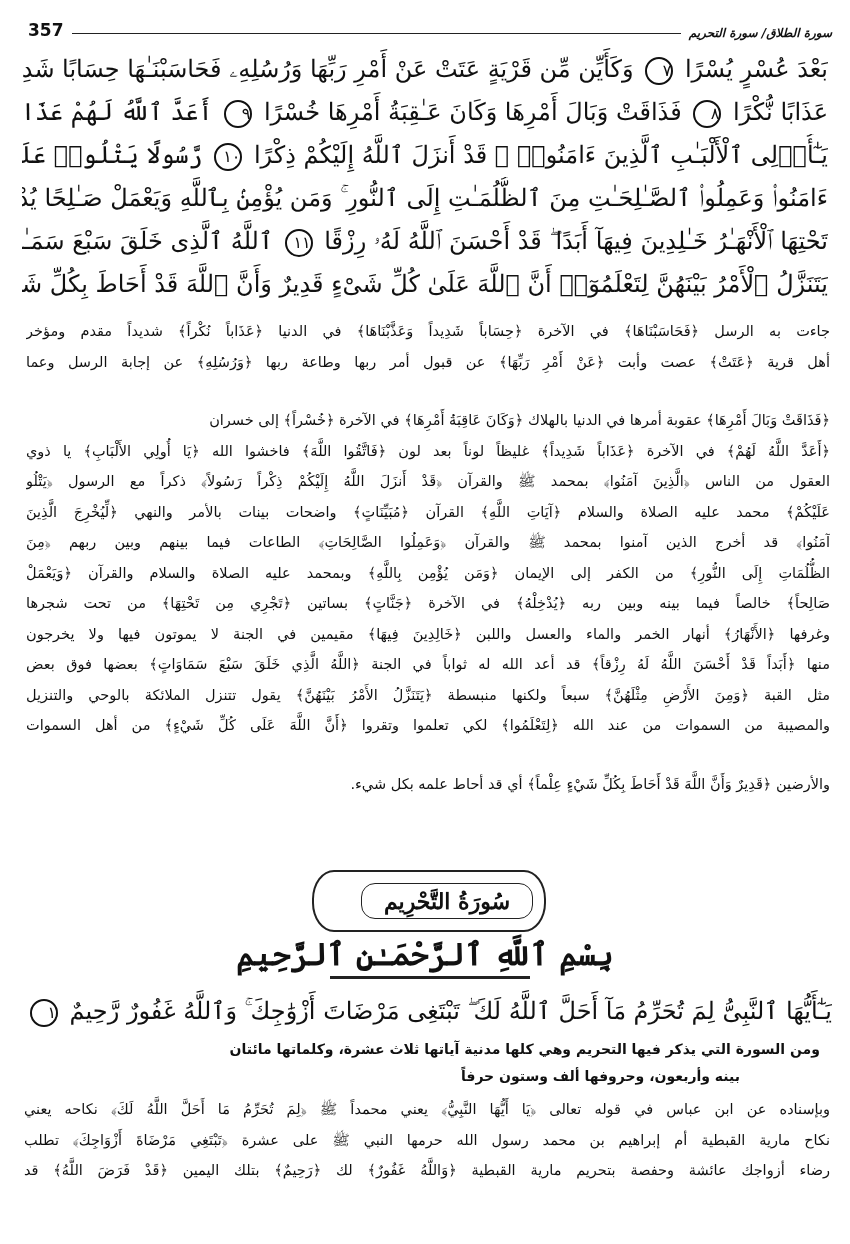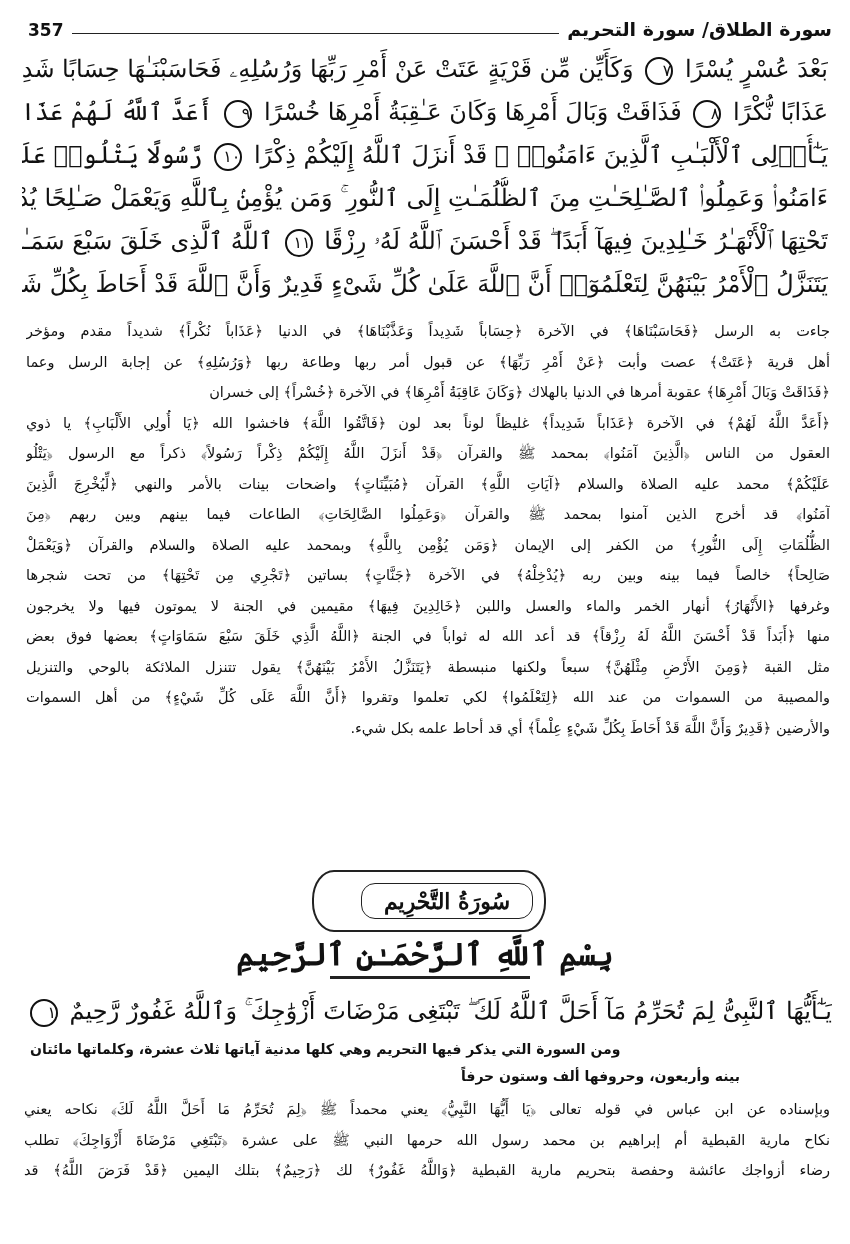--- a/index.html
+++ b/index.html
@@ -1,45 +1,45 @@
 <!DOCTYPE html>
 <html><head>
 <meta charset="utf-8">
 <style>
   html, body { margin:0; padding:0; background:#ffffff; }
   body { width:850px; height:1244px; overflow:hidden; position:relative;
          font-family:"DejaVu Serif", serif; color:#111; }
   .page { position:absolute; left:0; top:0; width:850px; height:1244px; }
   .header { position:absolute; top:14px; left:28px; right:18px; height:26px;
             display:flex; align-items:flex-end; direction:rtl; }
-  .header .title { font-family:"DejaVu Sans", sans-serif; font-weight:bold; font-size:19px; white-space:nowrap; }
+  .header .title { font-family:"DejaVu Sans", sans-serif; font-weight:bold; font-size:12px; white-space:nowrap;font-style:italic; }
   .header .rule { flex:1; border-bottom:1.5px solid #222; margin:0 8px 6px 8px; }
   .header .pnum { font-family:"DejaVu Sans", sans-serif; font-weight:bold; font-size:17px; }
   .verses { position:absolute; top:48px; left:22px; right:22px; direction:rtl; }
   .vline { font-family:"DejaVu Serif", serif; font-size:24px; line-height:43px; height:43px;
            white-space:nowrap; overflow:hidden; text-align:justify; text-align-last:justify; }
   .amark { display:inline-block; font-size:16px; border:2px solid #111; border-radius:50%;
            width:24px; height:24px; line-height:24px; text-align:center; margin:0 4px; vertical-align:middle; }
   .tafsir { position:absolute; top:316px; left:26px; right:20px; direction:rtl;
             font-family:"DejaVu Sans", sans-serif; font-size:14.5px; }
   .tline { line-height:30.5px; height:30.5px; white-space:nowrap; overflow:hidden;
            text-align:justify; text-align-last:justify; }
-  .tline.last { text-align-last:right; }
+  .tline.last { text-align-last:right;margin-top:28px; }
   .banner { position:absolute; top:870px; left:312px; width:230px; height:58px;
             border:2px solid #222; border-radius:22px / 29px; display:flex; align-items:center; justify-content:center; }
   .banner .inner { border:1.5px solid #222; border-radius:14px; padding:4px 22px;
                    font-family:"DejaVu Serif", serif; font-weight:bold; font-size:22px;margin-left:36px; }
   .basmala { position:absolute; top:936px; left:0; right:0; text-align:center; direction:rtl;
              font-family:"DejaVu Serif", serif; font-weight:bold; font-size:31px; }
   .basmala-rule { position:absolute; top:976px; left:330px; width:200px; border-bottom:3px solid #222; }
   .tverse { position:absolute; top:990px; left:18px; right:18px; direction:rtl; }
   .intro { position:absolute; top:1036px; left:30px; right:30px; direction:rtl;
            font-family:"DejaVu Sans", sans-serif; font-weight:bold; font-size:14px; }
   .intro .iline { line-height:27px; }
-  .intro .iline.c1 { text-align:left; }
+  .intro .iline.c1 { text-align:right; }
   .intro .iline.c2 { text-align:right; padding-right:80px; }
   .tafsir2 { position:absolute; top:1094px; left:24px; right:20px; direction:rtl;
              font-family:Liberation Sans, sans-serif; font-size:14.5px; }
 </style>
 </head>
 <body>
 
 <div class="page">
 
   <div class="header">

